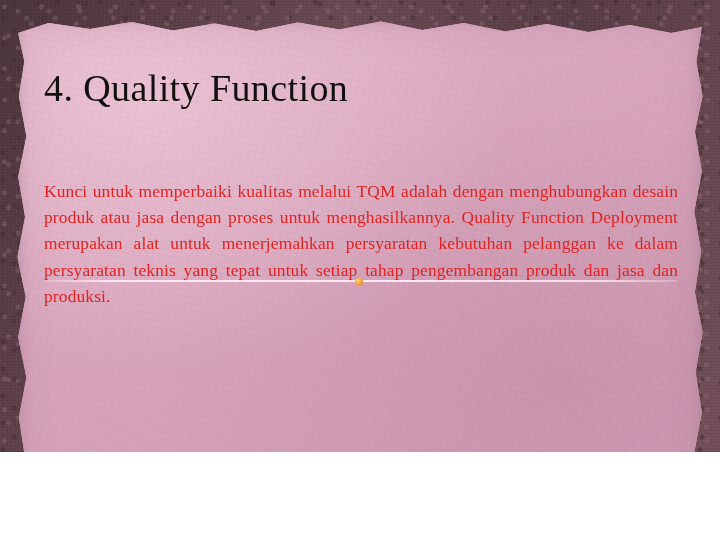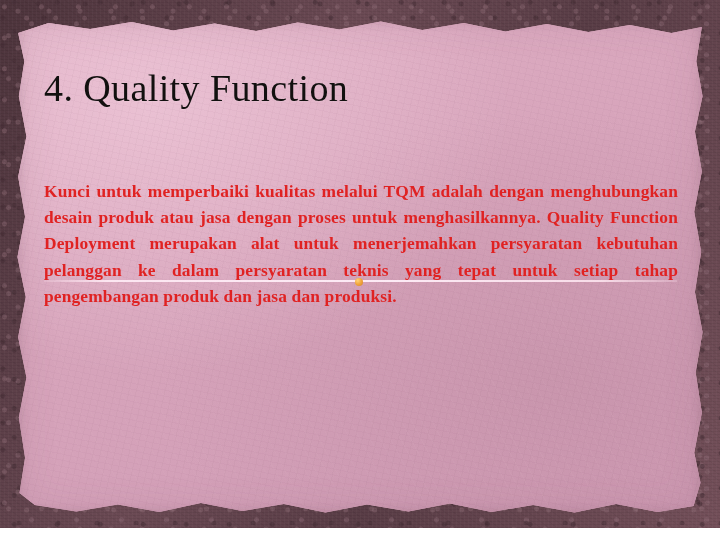--- a/index.html
+++ b/index.html
@@ -6,21 +6,21 @@
     margin: 0;
     padding: 0;
     width: 720px;
     height: 540px;
     overflow: hidden;
   }
 
   #slide {
     position: relative;
     width: 720px;
-    height: 528px;
+    height: 452px;
     background-color: #5c3f47;
     overflow: hidden;
     font-family: "Liberation Serif", serif;
   }
 
   
   #frame-texture {
     position: absolute;
     inset: 0;
     background-color: #5e4049;
@@ -136,21 +136,21 @@
   }
 
   #body {
     position: absolute;
     left: 44px;
     top: 178px;
     width: 634px;
     color: #e02222;
     font-size: 17.4px;
     line-height: 26.2px;
-    font-weight: 700;
+    font-weight: 400;
     text-align: justify;
     text-justify: inter-word;
     letter-spacing: 0.15px;
   }
 
   #body .last-line {
     text-align: left;
   }
 
   

